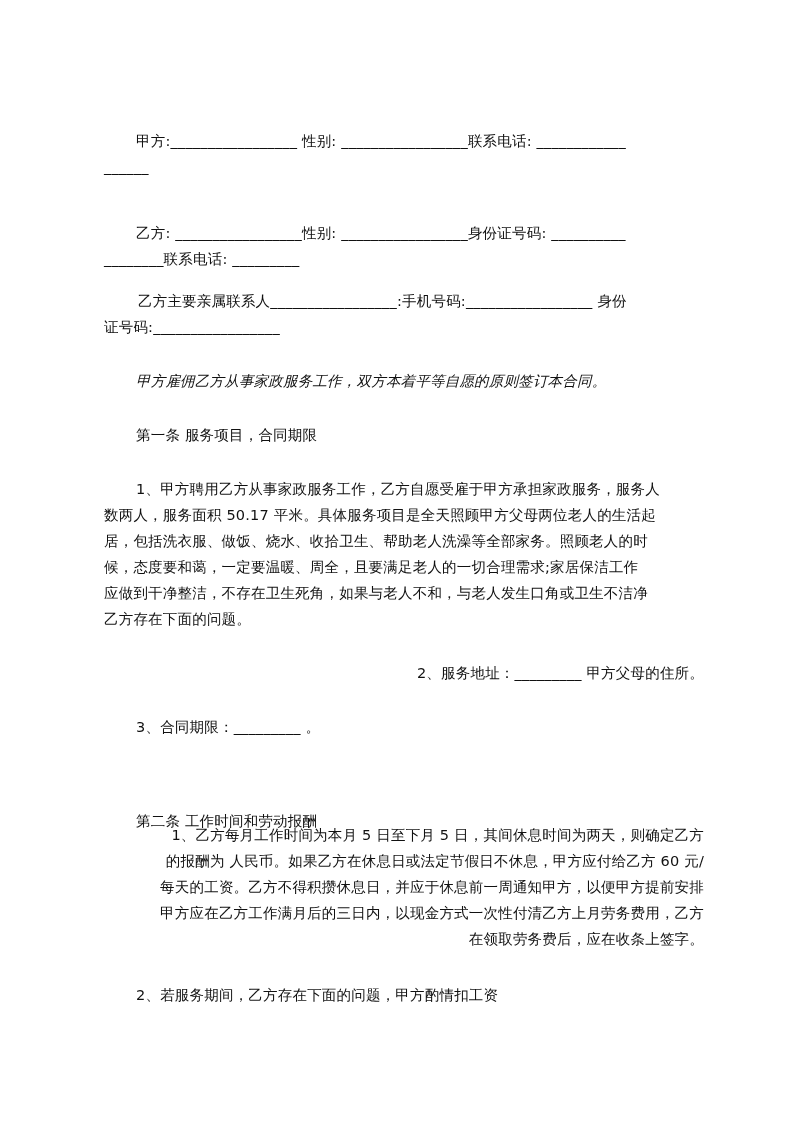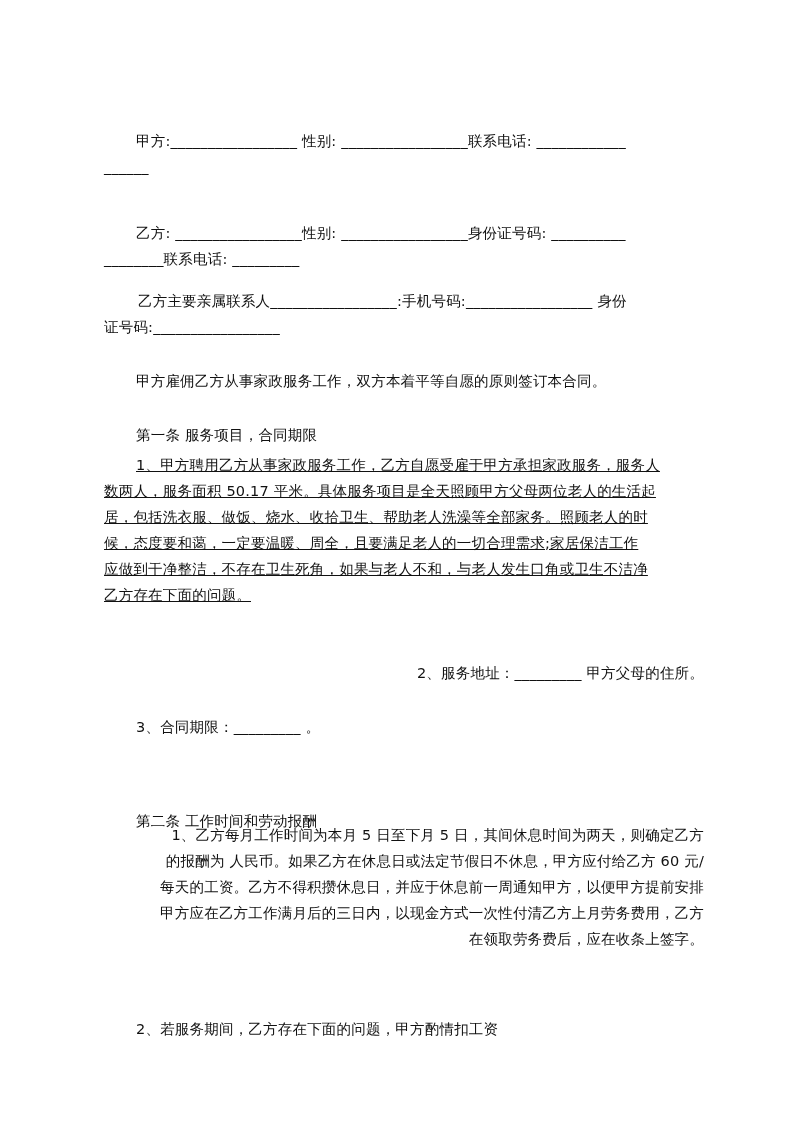--- a/index.html
+++ b/index.html
@@ -52,29 +52,29 @@
   <div class="para" style="top:220px;">
     <span class="line indent">乙方: _________________性别: _________________身份证号码: __________</span>
     <span class="line">________联系电话: _________</span>
   </div>
 
   <div class="para" style="top:288px;">
     <span class="line indent2">乙方主要亲属联系人_________________:手机号码:_________________ 身份</span>
     <span class="line">证号码:_________________</span>
   </div>
 
-  <div class="para" style="top:368px;">
+  <div class="para" style="top:368px;font-style:italic;">
     <span class="line indent">甲方雇佣乙方从事家政服务工作，双方本着平等自愿的原则签订本合同。</span>
   </div>
 
   <div class="para" style="top:422px;">
     <span class="line indent">第一条 服务项目，合同期限</span>
   </div>
 
-  <div class="para" style="top:452px;text-decoration:underline;">
+  <div class="para" style="top:476px;">
     <span class="line indent">1、甲方聘用乙方从事家政服务工作，乙方自愿受雇于甲方承担家政服务，服务人</span>
     <span class="line">数两人，服务面积 50.17 平米。具体服务项目是全天照顾甲方父母两位老人的生活起</span>
     <span class="line">居，包括洗衣服、做饭、烧水、收拾卫生、帮助老人洗澡等全部家务。照顾老人的时</span>
     <span class="line">候，态度要和蔼，一定要温暖、周全，且要满足老人的一切合理需求;家居保洁工作</span>
     <span class="line">应做到干净整洁，不存在卫生死角，如果与老人不和，与老人发生口角或卫生不洁净</span>
     <span class="line">乙方存在下面的问题。</span>
   </div>
 
   <div class="para" style="top:660px;text-align:right;">
     <span class="line indent">2、服务地址：_________ 甲方父母的住所。</span>
@@ -89,17 +89,17 @@
   </div>
 
   <div class="para" style="top:822px;text-align:right;">
     <span class="line indent2">1、乙方每月工作时间为本月  5 日至下月 5 日，其间休息时间为两天，则确定乙方</span>
     <span class="line">的报酬为 人民币。如果乙方在休息日或法定节假日不休息，甲方应付给乙方 60 元/</span>
     <span class="line">每天的工资。乙方不得积攒休息日，并应于休息前一周通知甲方，以便甲方提前安排</span>
     <span class="line">甲方应在乙方工作满月后的三日内，以现金方式一次性付清乙方上月劳务费用，乙方</span>
     <span class="line">在领取劳务费后，应在收条上签字。</span>
   </div>
 
-  <div class="para" style="top:1016px;">
+  <div class="para" style="top:982px;">
     <span class="line indent">2、若服务期间，乙方存在下面的问题，甲方酌情扣工资</span>
   </div>
 
 </div>
 
 </body></html>

